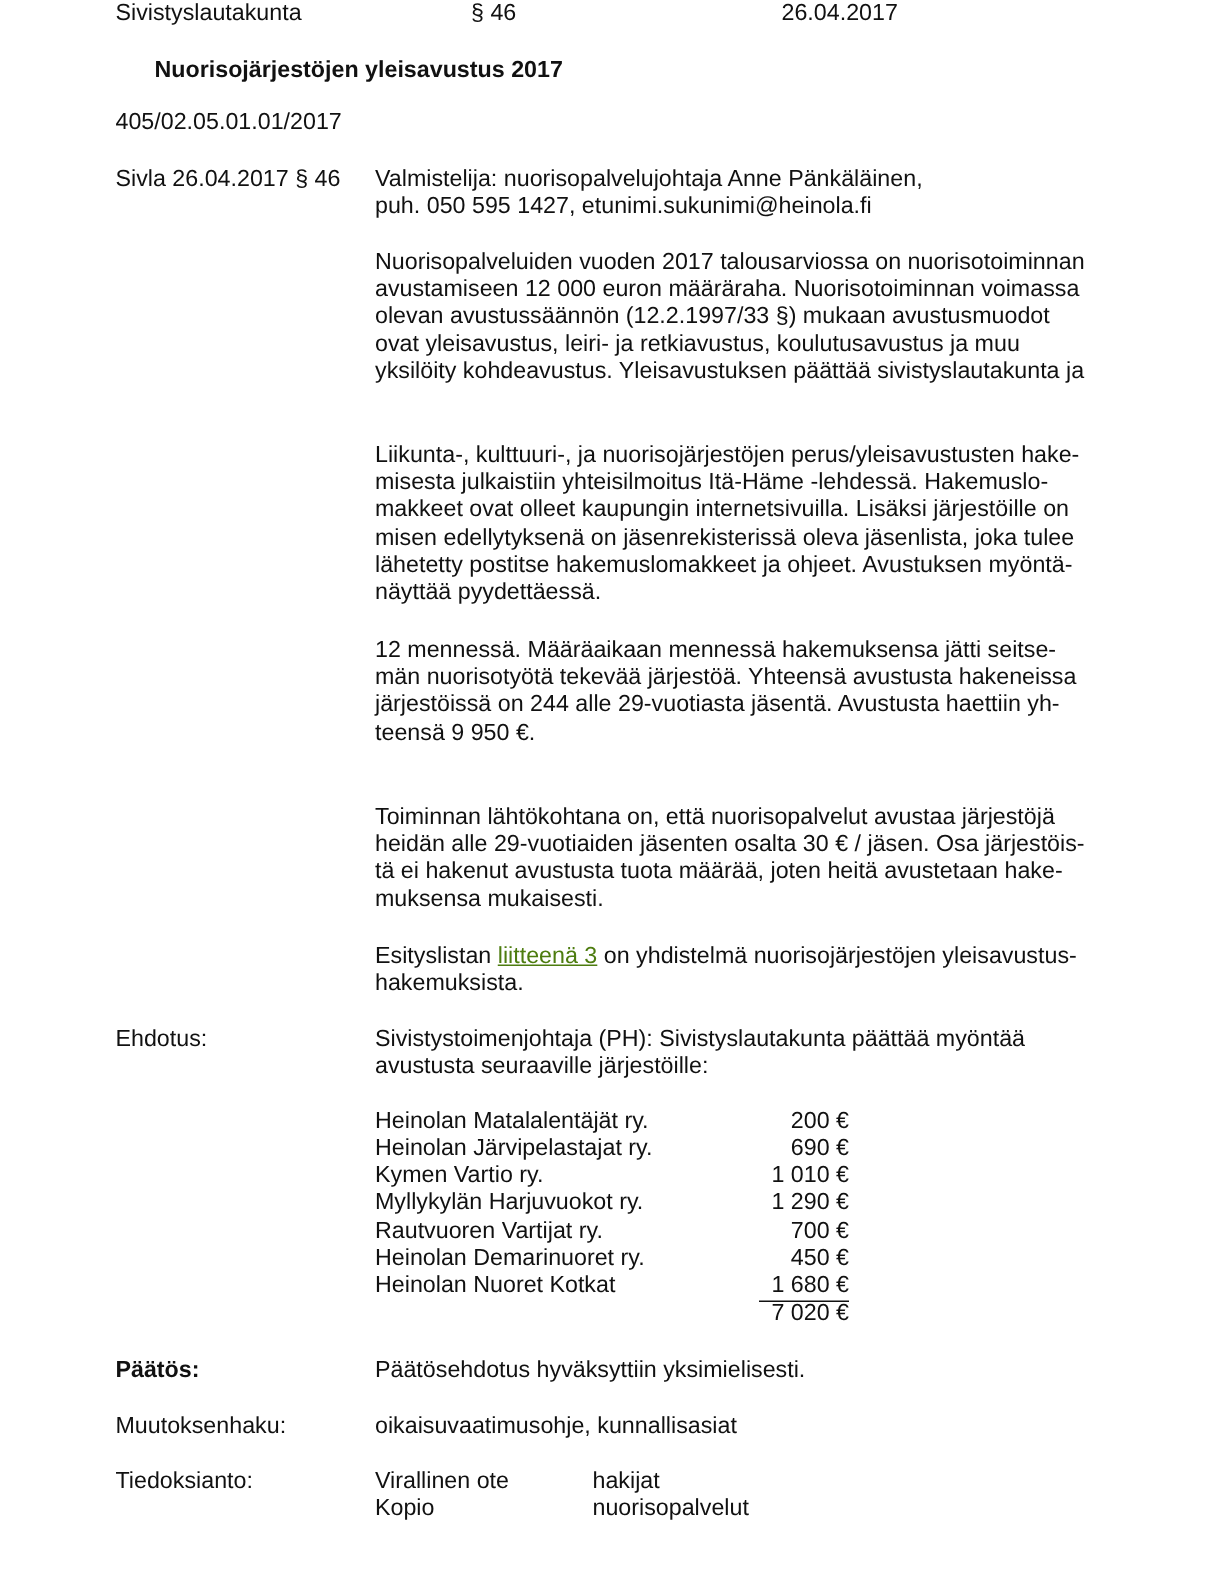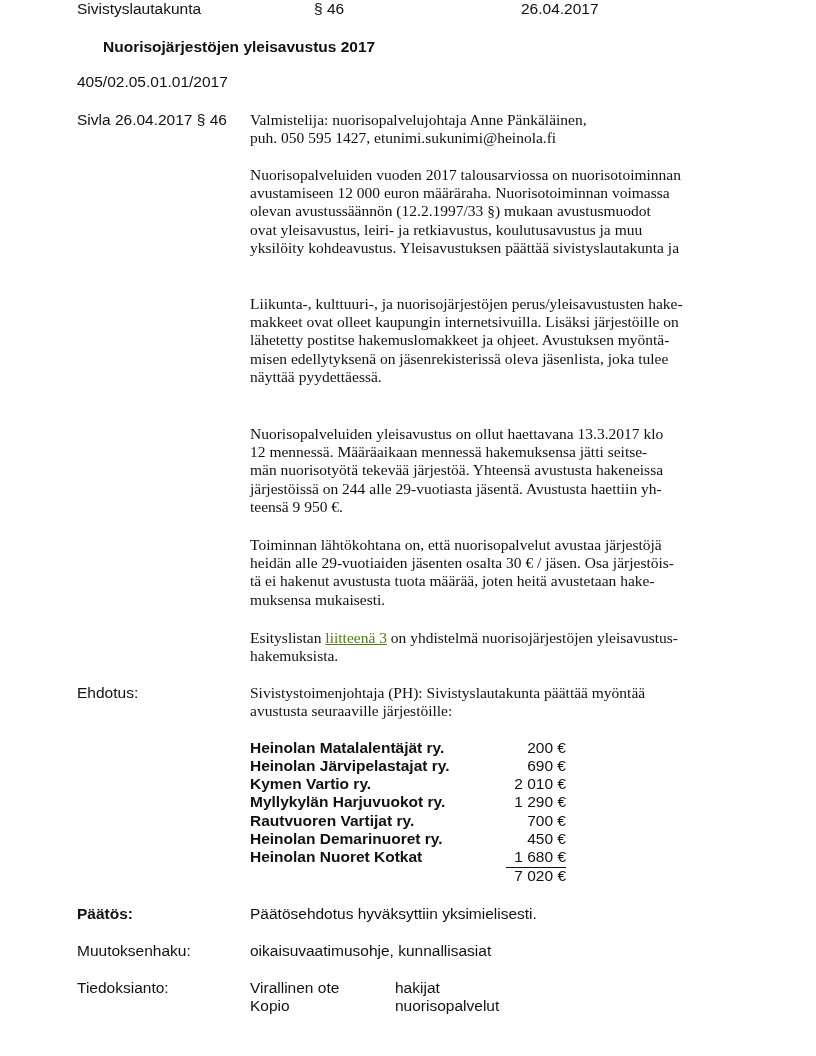--- a/index.html
+++ b/index.html
@@ -2,25 +2,25 @@
 <html><head>
 <meta charset="utf-8">
 <style>
   html, body { margin: 0; padding: 0; background: #ffffff; }
   body {
     width: 816px; height: 1056px; position: relative; overflow: hidden;
     font-family: "Liberation Sans", sans-serif; font-size: 15.5px; color: #111111;
   }
   .abs { position: absolute; white-space: nowrap; line-height: 18px; }
   .bold { font-weight: bold; margin-left: 26px; }
-  .para { position: absolute; left: 250px; width: 500px; line-height: 18.2px; font-family: Liberation Serif, serif; }
+  .para { position: absolute; left: 250px; width: 500px; line-height: 18.2px; }
   .para .line { display: block; white-space: nowrap; }
   .link { text-decoration: underline; color: #4d7c0f; cursor: pointer; }
   .grant-row { position: absolute; left: 250px; width: 316px; height: 18.3px; line-height: 18.3px; }
-  .grant-row .org { position: absolute; left: 0; white-space: nowrap; font-weight: bold; }
+  .grant-row .org { position: absolute; left: 0; white-space: nowrap; }
   .grant-row .amt { position: absolute; right: 0; white-space: nowrap; text-align: right; }
   .total-rule { position: absolute; left: 506px; width: 60px; height: 0; border-top: 1px solid #111; }
 </style>
 </head>
 <body>
 
 <div class="abs" style="left:77px; top:0px;">Sivistyslautakunta</div>
 <div class="abs" style="left:314px; top:0px;">§ 46</div>
 <div class="abs" style="left:521px; top:0px;">26.04.2017</div>
 
@@ -37,28 +37,28 @@
 <div class="para" style="top:166px;">
   <span class="line">Nuorisopalveluiden vuoden 2017 talousarviossa on nuorisotoiminnan</span>
   <span class="line">avustamiseen 12 000 euron määräraha. Nuorisotoiminnan voimassa</span>
   <span class="line">olevan avustussäännön (12.2.1997/33 §) mukaan avustusmuodot</span>
   <span class="line">ovat yleisavustus, leiri- ja retkiavustus, koulutusavustus ja muu</span>
   <span class="line">yksilöity kohdeavustus. Yleisavustuksen päättää sivistyslautakunta ja</span>
 </div>
 
 <div class="para" style="top:295px;">
   <span class="line">Liikunta-, kulttuuri-, ja nuorisojärjestöjen perus/yleisavustusten hake-</span>
+  <span class="line">misesta julkaistiin yhteisilmoitus Itä-Häme -lehdessä. Hakemuslo-</span>
   <span class="line">makkeet ovat olleet kaupungin internetsivuilla. Lisäksi järjestöille on</span>
+  <span class="line">misen edellytyksenä on jäsenrekisterissä oleva jäsenlista, joka tulee</span>
   <span class="line">lähetetty postitse hakemuslomakkeet ja ohjeet. Avustuksen myöntä-</span>
-  <span class="line">misen edellytyksenä on jäsenrekisterissä oleva jäsenlista, joka tulee</span>
   <span class="line">näyttää pyydettäessä.</span>
 </div>
 
 <div class="para" style="top:425px;">
-  <span class="line">Nuorisopalveluiden yleisavustus on ollut haettavana 13.3.2017 klo</span>
   <span class="line">12 mennessä. Määräaikaan mennessä hakemuksensa jätti seitse-</span>
   <span class="line">män nuorisotyötä tekevää järjestöä. Yhteensä avustusta hakeneissa</span>
   <span class="line">järjestöissä on 244 alle 29-vuotiasta jäsentä. Avustusta haettiin yh-</span>
   <span class="line">teensä 9 950 €.</span>
 </div>
 
 <div class="para" style="top:536px;">
   <span class="line">Toiminnan lähtökohtana on, että nuorisopalvelut avustaa järjestöjä</span>
   <span class="line">heidän alle 29-vuotiaiden jäsenten osalta 30 € / jäsen. Osa järjestöis-</span>
   <span class="line">tä ei hakenut avustusta tuota määrää, joten heitä avustetaan hake-</span>
@@ -80,21 +80,21 @@
   <div class="grant-row" style="top:739px;">
     <span class="org">Heinolan Matalalentäjät ry.</span>
     <span class="amt">200 €</span>
   </div>
   <div class="grant-row" style="top:757px;">
     <span class="org">Heinolan Järvipelastajat ry.</span>
     <span class="amt">690 €</span>
   </div>
   <div class="grant-row" style="top:775px;">
     <span class="org">Kymen Vartio ry.</span>
-    <span class="amt">2 010 €</span>
+    <span class="amt">1 010 €</span>
   </div>
   <div class="grant-row" style="top:793px;">
     <span class="org">Myllykylän Harjuvuokot ry.</span>
     <span class="amt">1 290 €</span>
   </div>
   <div class="grant-row" style="top:812px;">
     <span class="org">Rautvuoren Vartijat ry.</span>
     <span class="amt">700 €</span>
   </div>
   <div class="grant-row" style="top:830px;">

